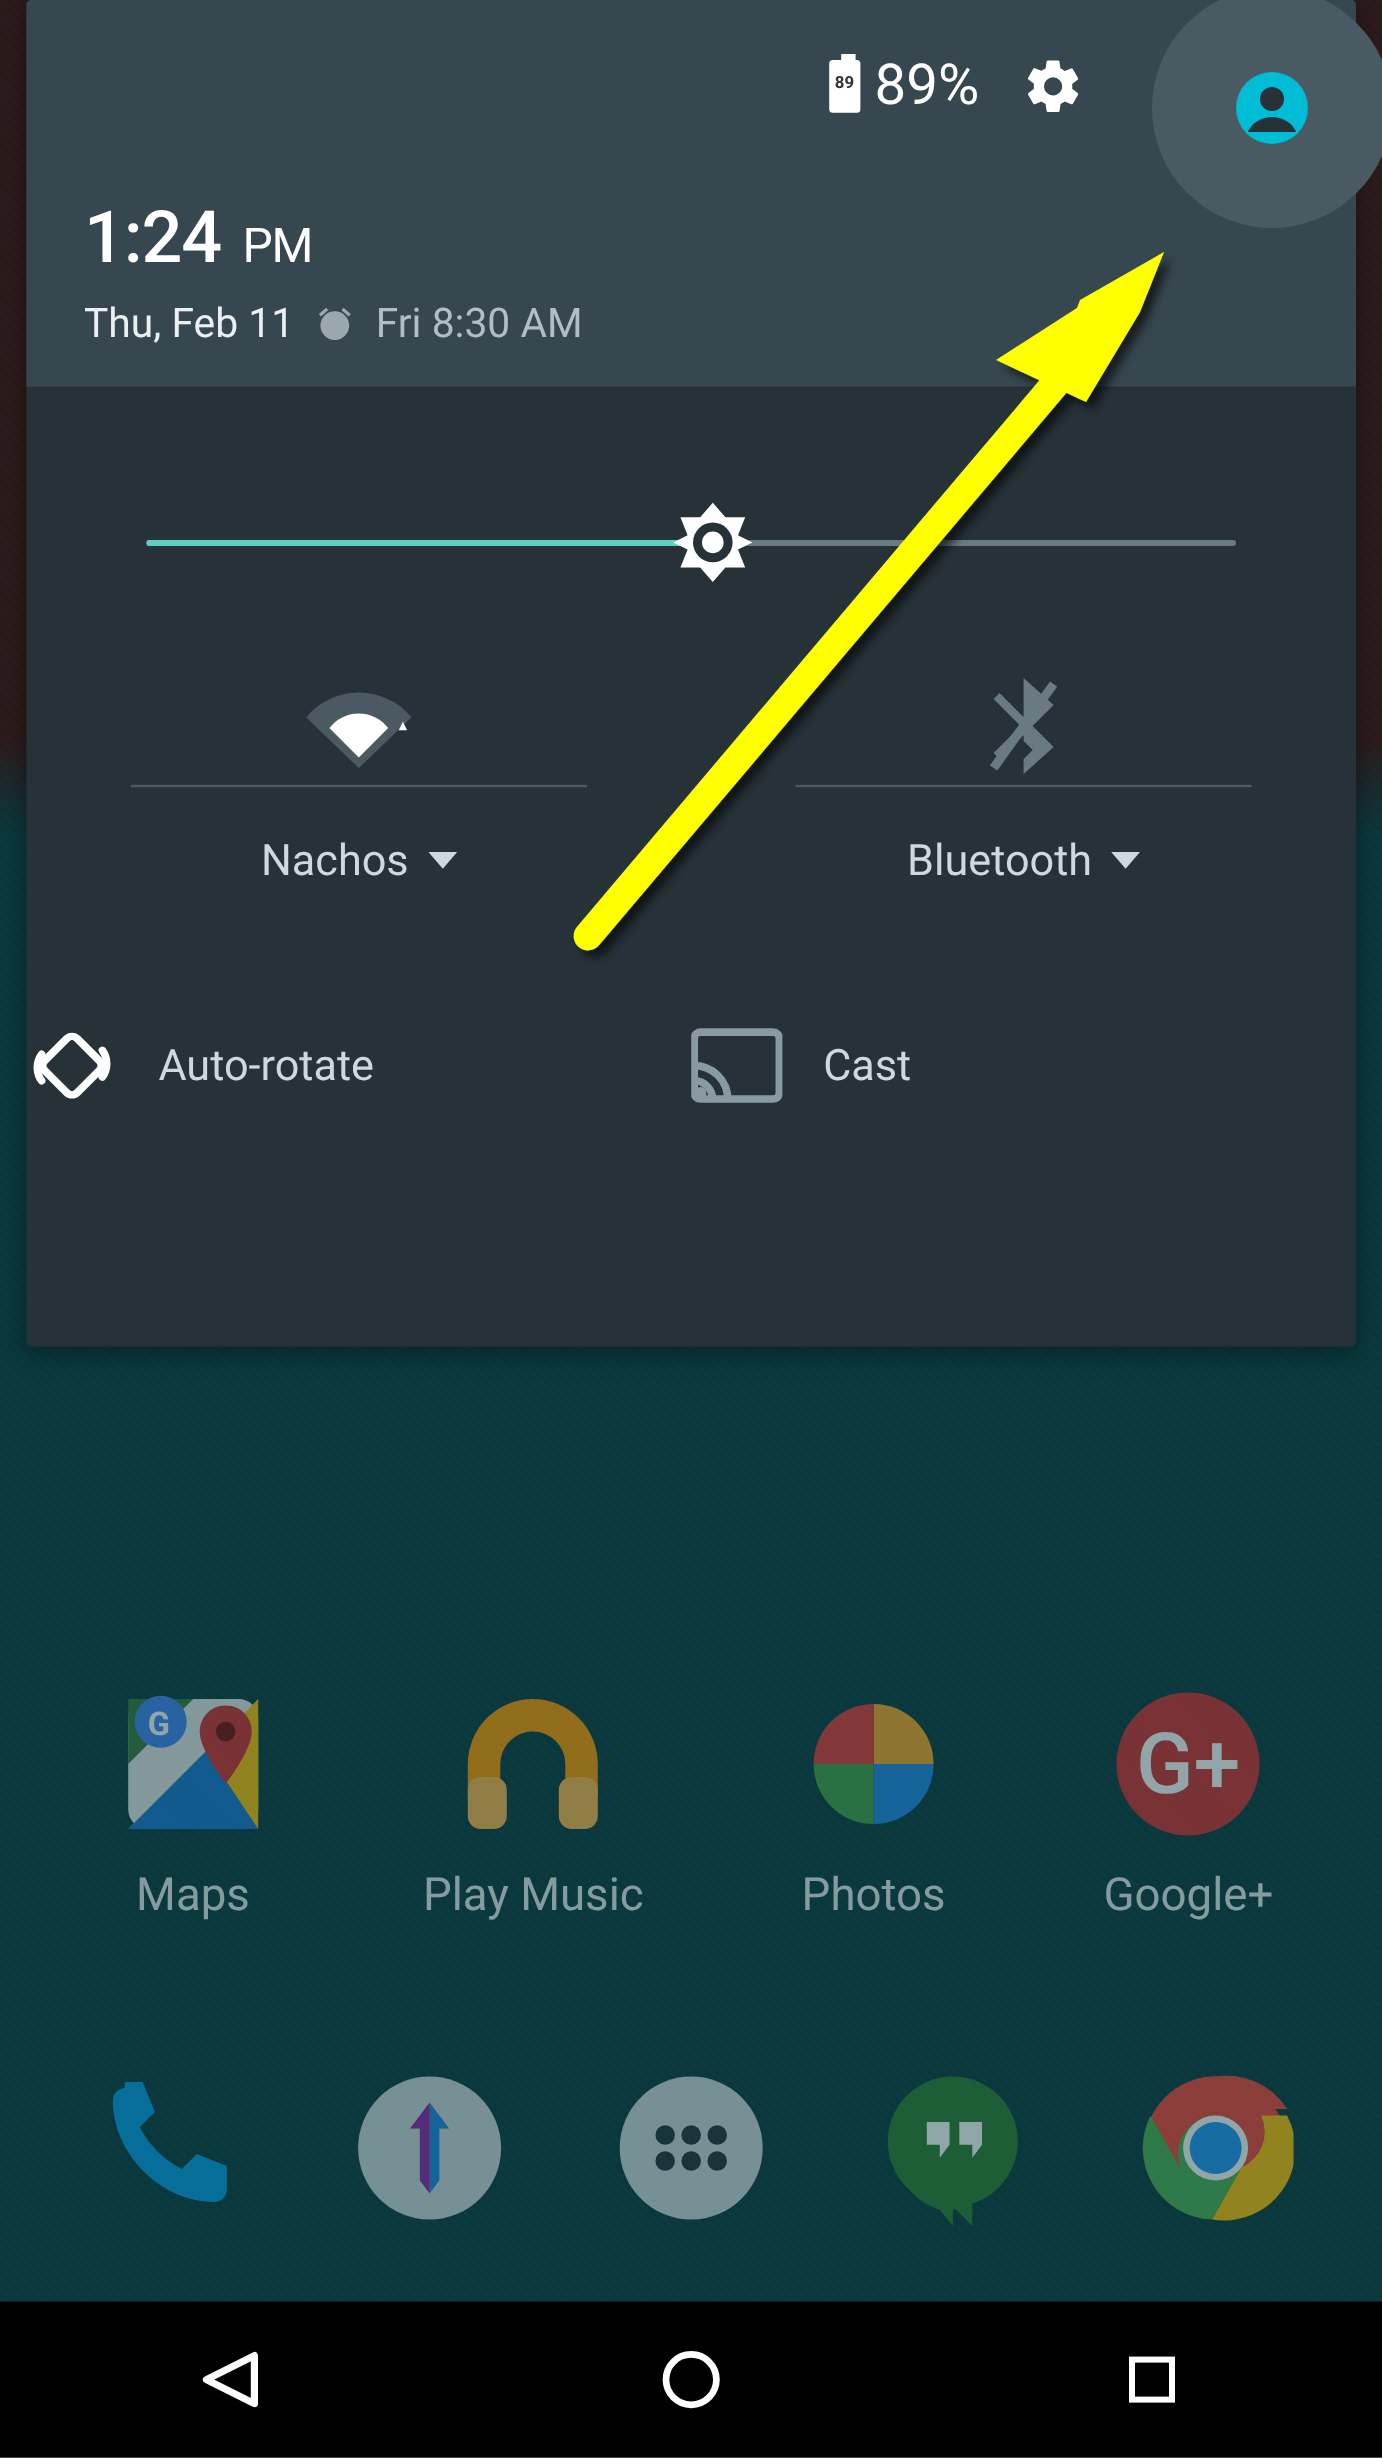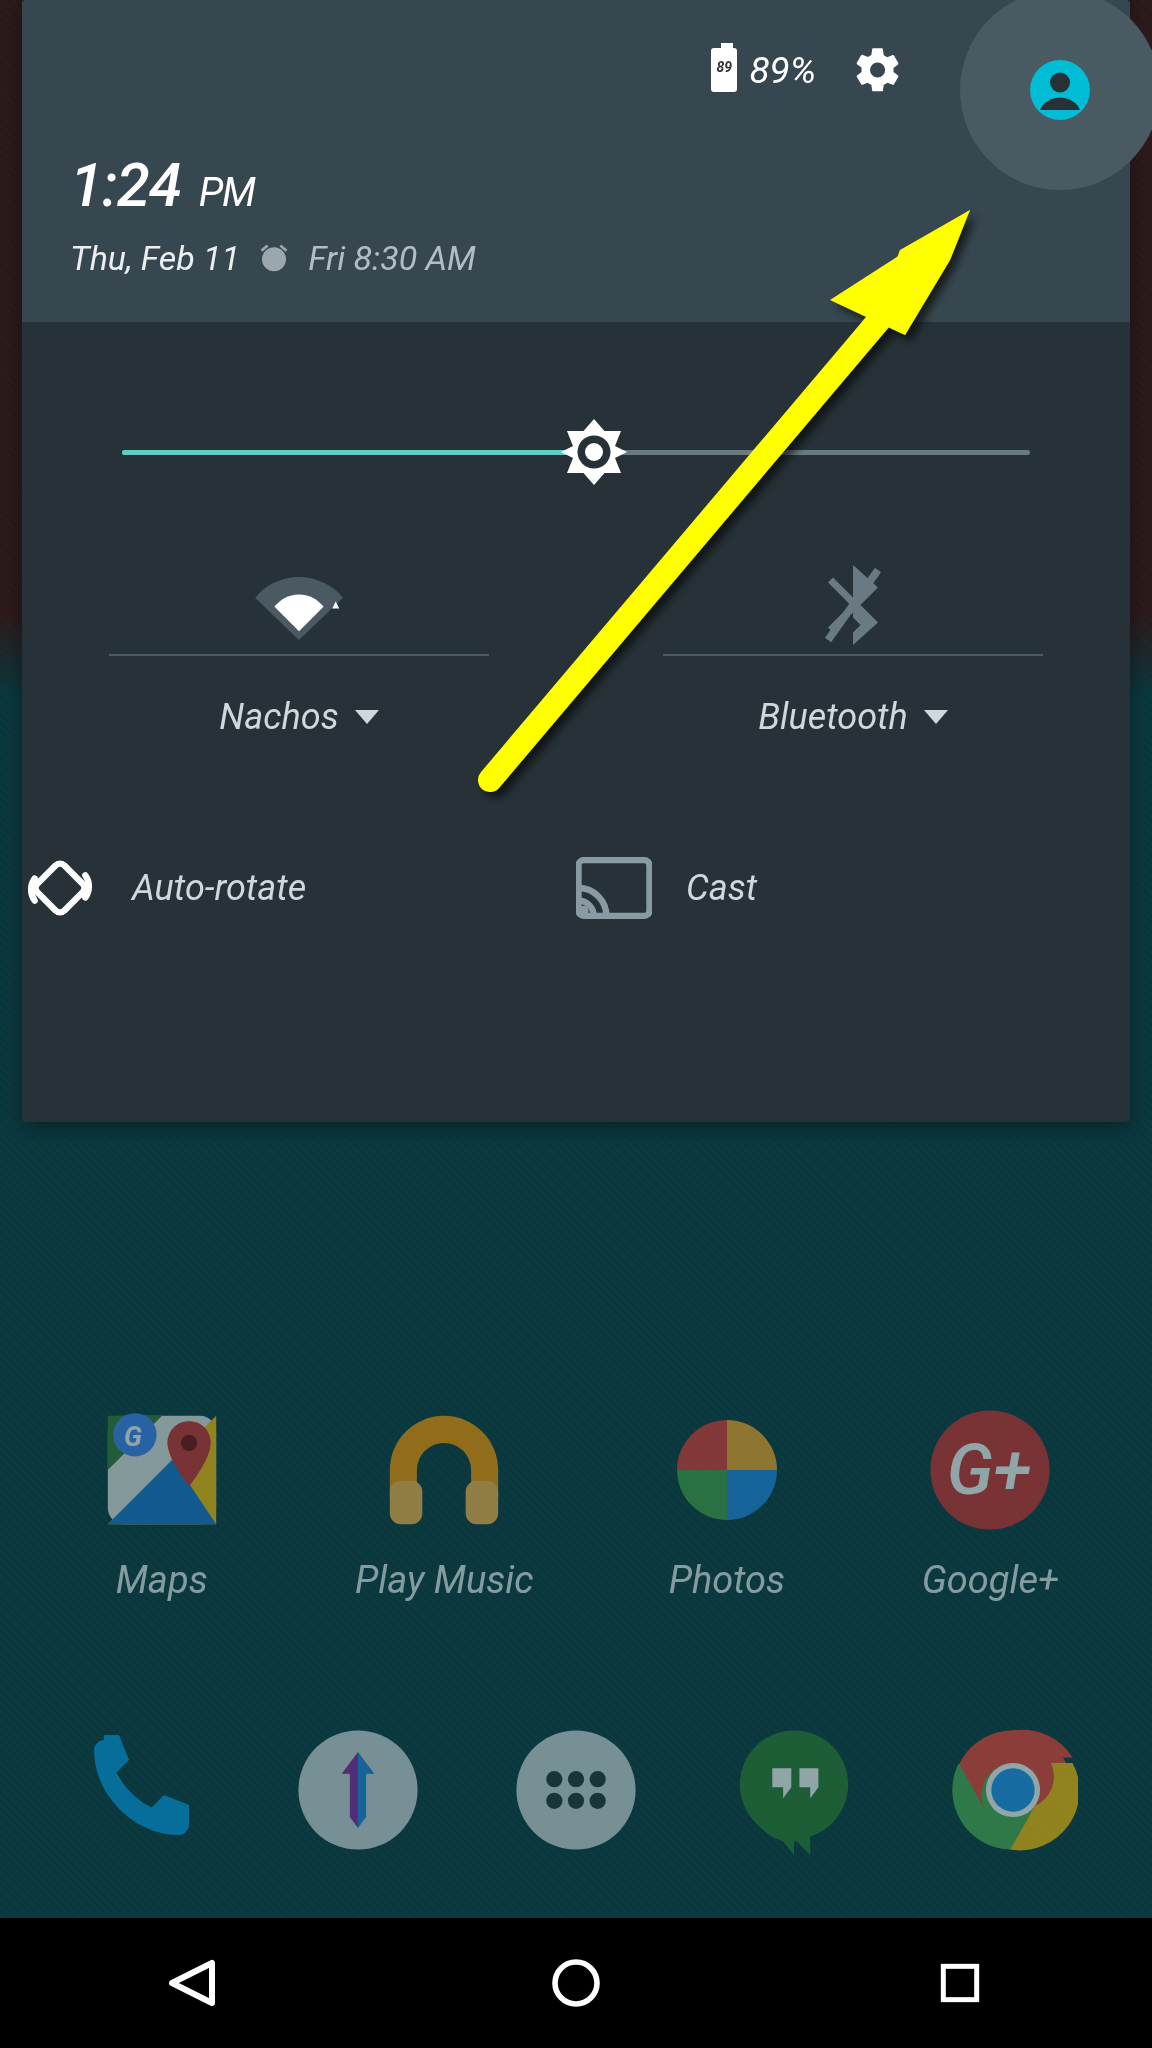--- a/index.html
+++ b/index.html
@@ -6,49 +6,48 @@
   html,body { width:1152px; height:2048px; overflow:hidden; }
   .screen {
     position:relative; width:1152px; height:2048px;
     background:
       linear-gradient(to bottom,
         rgba(50,20,20,.85) 0%,
         rgba(50,20,20,.85) 30%,
         rgba(10,55,60,.85) 34%,
         rgba(10,55,60,.85) 100%),
       repeating-linear-gradient(45deg,#0c3a40 0 3px,#104850 3px 6px);
-    font-style: italic;
   }
   
   .panel {
     position:absolute; left:22px; top:0; width:1108px; height:1122px;
     background:#263238; border-radius:4px;
     overflow:visible; box-shadow:0 4px 20px rgba(0,0,0,.4);
   }
   .panel-header {
     position:relative; height:322px; background:#37474f; border-radius:4px 4px 0 0;
   }
   .status-row {
     position:absolute; right:30px; top:44px; display:flex; align-items:center; gap:36px;
     color:#fff; font-size:36px; font-weight:400;
   }
   .battery { display:flex; align-items:center; gap:12px; }
   .battery-icon { width:26px; height:44px; border:3px solid #fff; border-radius:3px; position:relative; background:#fff; }
   .battery-icon::before { content:""; position:absolute; top:-8px; left:7px; width:12px; height:5px; background:#fff; }
-  .battery-pct { font-size:37px; font-weight:400; }
+  .battery-pct { font-size:47px; font-weight:400; }
   .battery-num { position:absolute; top:8px; left:0; width:100%; text-align:center; font-size:14px; color:#333; font-weight:700; }
   .gear-btn { width:52px; height:52px; display:flex; align-items:center; justify-content:center; cursor:pointer; }
   .avatar-circle {
     position:absolute; right:-30px; top:-10px; width:200px; height:200px;
     background:#4a5a62; border-radius:50%;
     display:flex; align-items:center; justify-content:center; cursor:pointer;
   }
   .avatar-inner { width:60px; height:60px; display:flex; align-items:center; justify-content:center; }
   .clock-block { position:absolute; left:48px; top:150px; color:#fff; }
-  .clock-time { font-size:60px; font-weight:500; letter-spacing:-1px; }
+  .clock-time { font-size:60px; font-weight:500; letter-spacing:-1px;margin-top:12px; }
   .clock-time .ampm { font-size:40px; font-weight:400; margin-left:4px; }
   .clock-sub { margin-top:17px; font-size:34px; color:#b0bec5; display:flex; align-items:center; gap:18px; }
   .clock-sub .date { color:#eceff1; }
   .alarm-icon { display:inline-flex; align-items:center; }
   
   .brightness {
     position:absolute; left:100px; top:426px; width:908px; height:70px;
   }
   .track {
     position:absolute; top:24px; left:0; width:100%; height:5px; background:#6a7a82; border-radius:3px;

